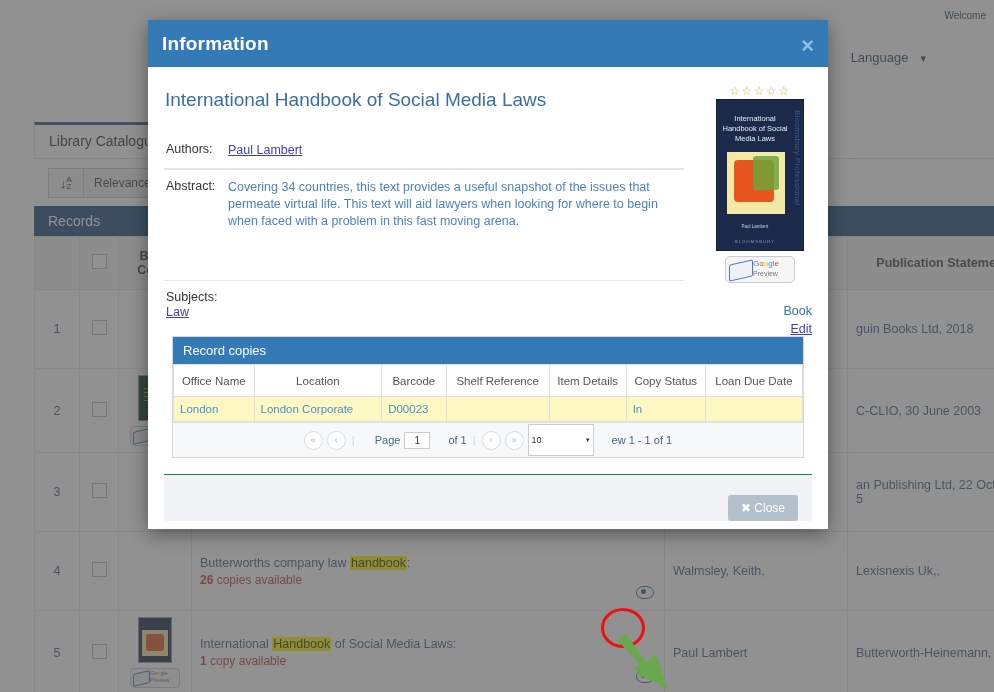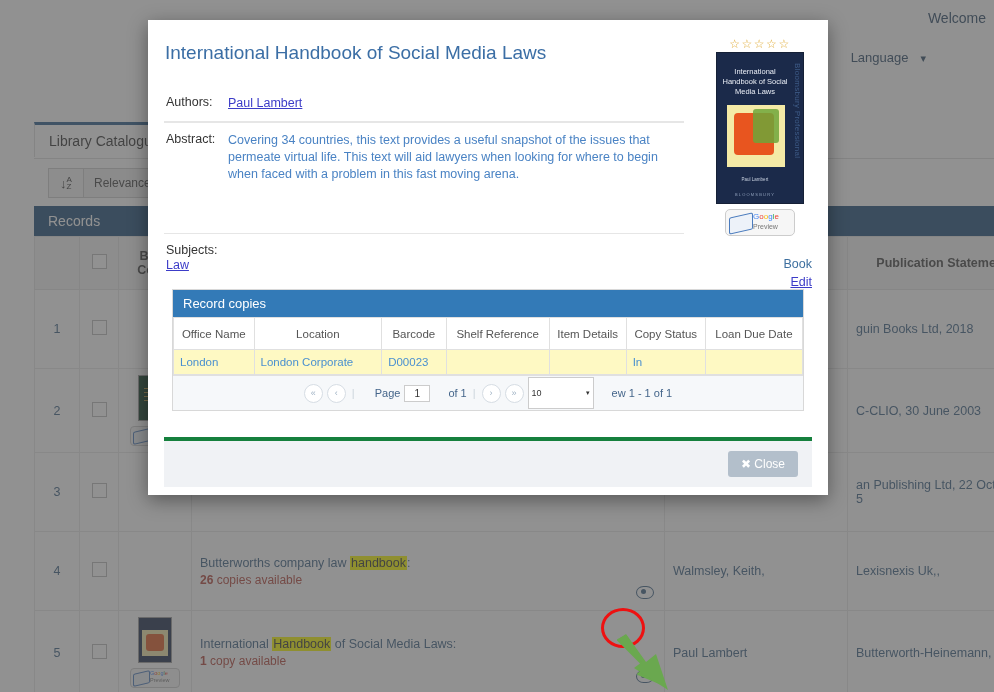--- a/index.html
+++ b/index.html
@@ -12,21 +12,21 @@
   
   #bg-page{
     position:absolute;left:0;top:0;width:994px;height:680px;
     background:#ffffff;
   }
   #bg-inner{
     position:absolute;left:34px;top:8px;width:960px;height:672px;
     background:#ffffff;
   }
   .welcome{
-    position:absolute;right:8px;top:10px;font-size:14px;color:#2d4a68;
+    position:absolute;right:8px;top:10px;font-size:10px;color:#2d4a68;
     white-space:nowrap;
   }
   .language{
     position:absolute;right:68px;top:50px;font-size:13px;color:#2d4a68;
     white-space:nowrap;
   }
   .lang-caret{margin-left:12px;font-size:11px;}
 
   .tabstrip{
     position:absolute;left:34px;top:122px;width:960px;height:36px;
@@ -246,22 +246,22 @@
     font-size:10px;color:#333;display:inline-flex;align-items:center;justify-content:center;
   }
   .pg-select{
     width:58px;height:16px;border:1px solid #ccc;background:#fff;
     display:inline-flex;align-items:center;padding:7px 3px;font-size:9px;color:#333;
     position:relative;justify-content:space-between;gap:11px;
   }
   .pg-select .car{font-size:7px;color:#333;}
 
   #modal-foot{
-    background:#f0f2f5;border-top:4px solid #15803d;height:46px;margin-top:26px;
-    display:flex;align-items:center;justify-content:flex-end;padding-right:14px;
+    background:#f0f2f5;border-top:1px solid #15803d;height:46px;margin-top:16px;
+    display:flex;align-items:flex-end;justify-content:flex-end;padding-right:14px;
   }
   #close-btn{
     background:#b3bfcb;color:#fff;border:none;font-size:12px;padding:6px 13px;
     border-radius:3px;cursor:pointer;font-family:"Liberation Sans",sans-serif;
   }
 
   
   #annot-ellipse{
     position:absolute;left:601px;top:608px;width:38px;height:34px;
     border:3px solid #ee1111;border-radius:50%;
@@ -366,20 +366,24 @@
         <td class="c-pub">Butterworth-Heinemann,</td>
       </tr>
     </tbody>
   </table>
 </div>
 
 <div id="overlay"></div>
 
 <div id="modal">
 
+  <div id="modal-head">
+    <div id="modal-title">Information</div>
+    <div id="modal-close-x">×</div>
+  </div>
 
   <div id="modal-body">
 
     <div id="rec-title">International Handbook of Social Media Laws</div>
 
     <div id="meta-block">
       <div class="info-row" id="authors-row">
         <div class="info-label">Authors:</div>
         <div class="info-val"><a href="#">Paul Lambert</a></div>
       </div>

